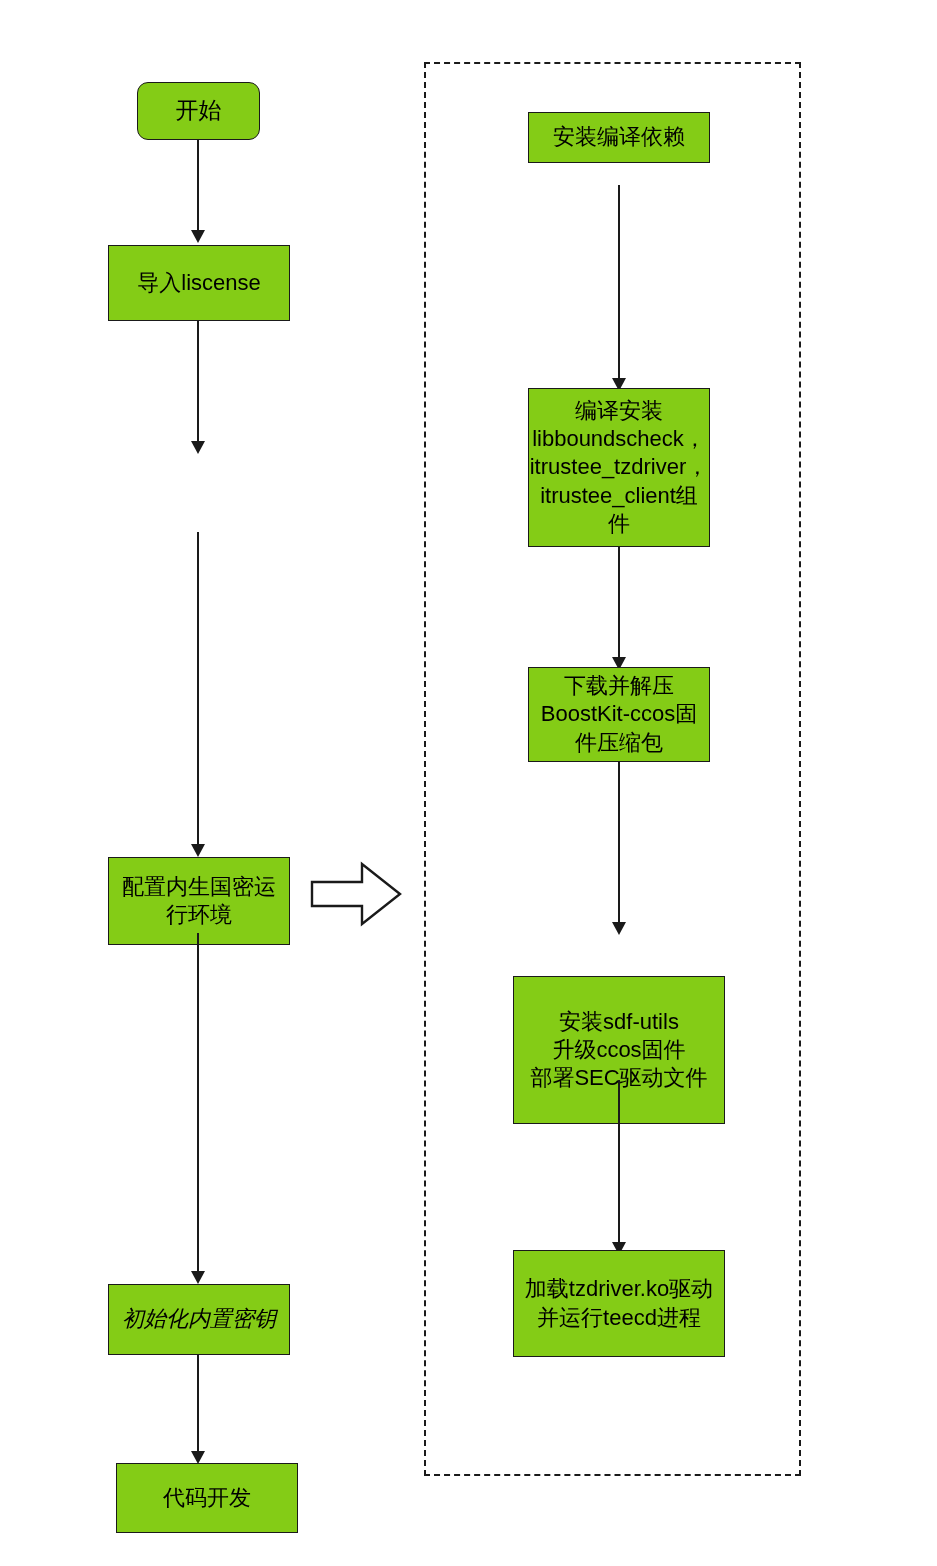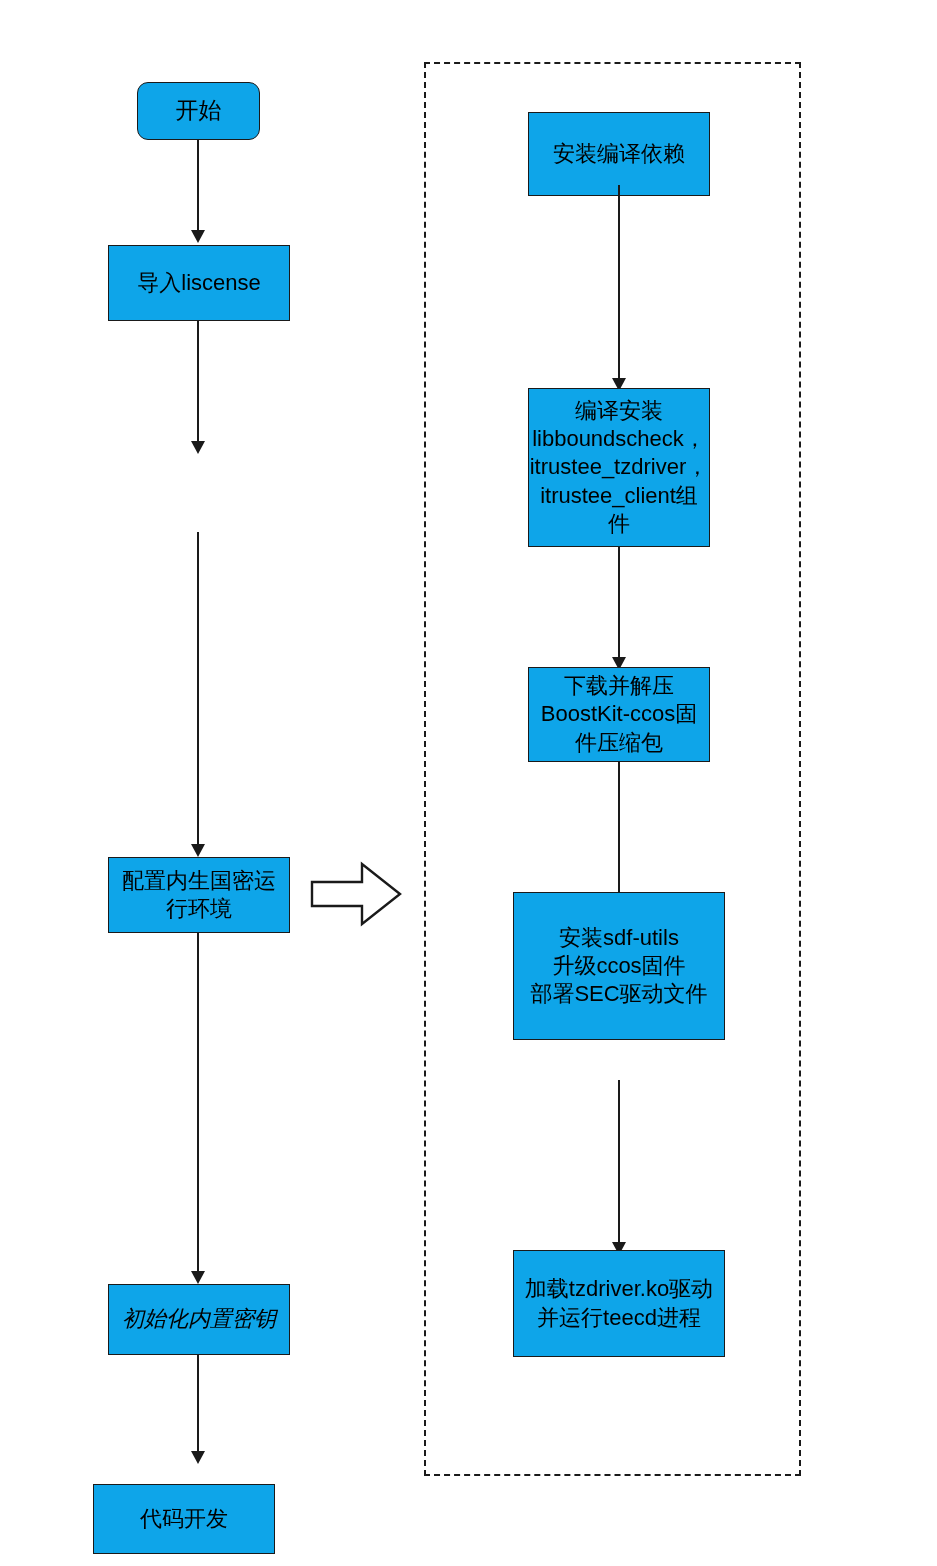--- a/index.html
+++ b/index.html
@@ -17,21 +17,21 @@
     height: 1566px;
     background: #ffffff;
     overflow: hidden;
   }
 
   
   .node {
     position: absolute;
     box-sizing: border-box;
     border: 1.6px solid #1a1a1a;
-    background: #0ea5e9;
+    background: #84cc16;
     display: flex;
     align-items: center;
     justify-content: center;
     text-align: center;
     line-height: 1.28;
     font-size: 22px;
     color: #000000;
     white-space: pre-line;
   }
   .node.rounded {
@@ -87,48 +87,48 @@
     <span class="txt">导入liscense</span>
   </div>
 
   <div class="conn" style="left:197px; top:321px; height:122px;"></div>
   <div class="arrowhead" style="left:191px; top:441px;"></div>
 
 
   <div class="conn" style="left:197px; top:532px; height:314px;"></div>
   <div class="arrowhead" style="left:191px; top:844px;"></div>
 
-  <div class="node" style="left:108px; top:857px; width:182px; height:76px;font-family:Liberation Serif, serif;">
+  <div class="node" style="left:108px; top:857px; width:182px; height:88px;font-family:Liberation Serif, serif;">
     <span class="txt">配置内生国密运
 行环境</span>
   </div>
 
   <div class="conn" style="left:197px; top:933px; height:340px;"></div>
   <div class="arrowhead" style="left:191px; top:1271px;"></div>
 
   <div class="node" style="left:108px; top:1284px; width:182px; height:71px;font-style:italic;">
     <span class="txt">初始化内置密钥</span>
   </div>
 
   <div class="conn" style="left:197px; top:1355px; height:98px;"></div>
   <div class="arrowhead" style="left:191px; top:1451px;"></div>
 
-  <div class="node" style="left:93px; top:1463px; width:182px; height:70px;margin-top:21px;">
+  <div class="node" style="left:116px; top:1463px; width:182px; height:70px;">
     <span class="txt">代码开发</span>
   </div>
 
   <div class="block-arrow" style="left:310px; top:858px;">
     <svg width="92" height="72" viewBox="0 0 92 72" xmlns="http://www.w3.org/2000/svg">
       <polygon points="2,24 52,24 52,6 90,36 52,66 52,48 2,48" fill="#ffffff" stroke="#1a1a1a" stroke-width="2.4" stroke-linejoin="miter"></polygon>
     </svg>
   </div>
 
   <div class="dashed-group" style="left:424px; top:62px; width:377px; height:1414px;"></div>
 
-  <div class="node" style="left:528px; top:112px; width:182px; height:84px;">
+  <div class="node" style="left:528px; top:112px; width:182px; height:51px;">
     <span class="txt">安装编译依赖</span>
   </div>
 
   <div class="conn" style="left:618px; top:185px; height:195px;"></div>
   <div class="arrowhead" style="left:612px; top:378px;"></div>
 
   <div class="node" style="left:528px; top:388px; width:182px; height:159px;">
     <span class="txt">编译安装
 libboundscheck，
 itrustee_tzdriver，
@@ -141,21 +141,21 @@
 
   <div class="node" style="left:528px; top:667px; width:182px; height:95px;align-items:center;">
     <span class="txt">下载并解压
 BoostKit-ccos固
 件压缩包</span>
   </div>
 
   <div class="conn" style="left:618px; top:762px; height:162px;"></div>
   <div class="arrowhead" style="left:612px; top:922px;"></div>
 
-  <div class="node" style="left:513px; top:892px; width:212px; height:148px;">
+  <div class="node" style="left:513px; top:976px; width:212px; height:148px;">
     <span class="txt">安装sdf-utils
 升级ccos固件
 部署SEC驱动文件</span>
   </div>
 
   <div class="conn" style="left:618px; top:1080px; height:164px;"></div>
   <div class="arrowhead" style="left:612px; top:1242px;"></div>
 
   <div class="node" style="left:513px; top:1250px; width:212px; height:107px;">
     <span class="txt">加载tzdriver.ko驱动

